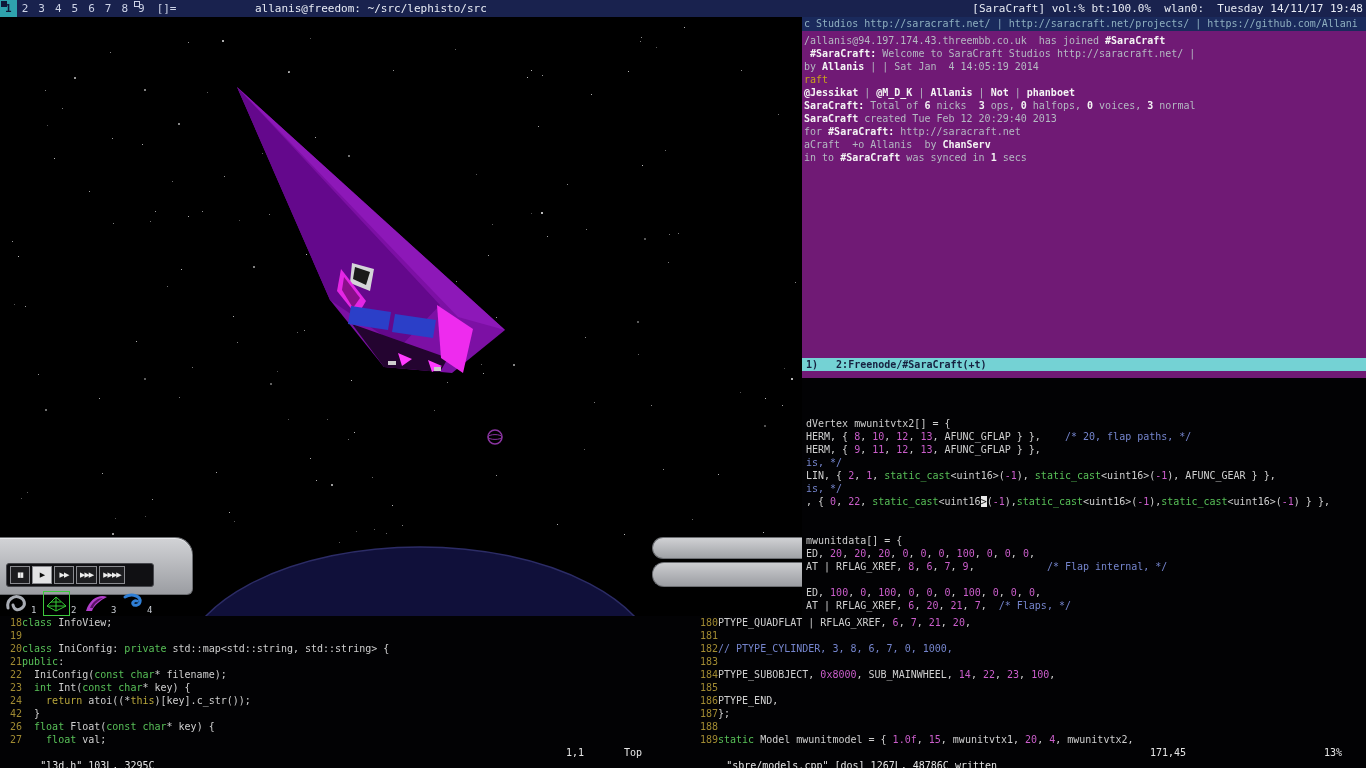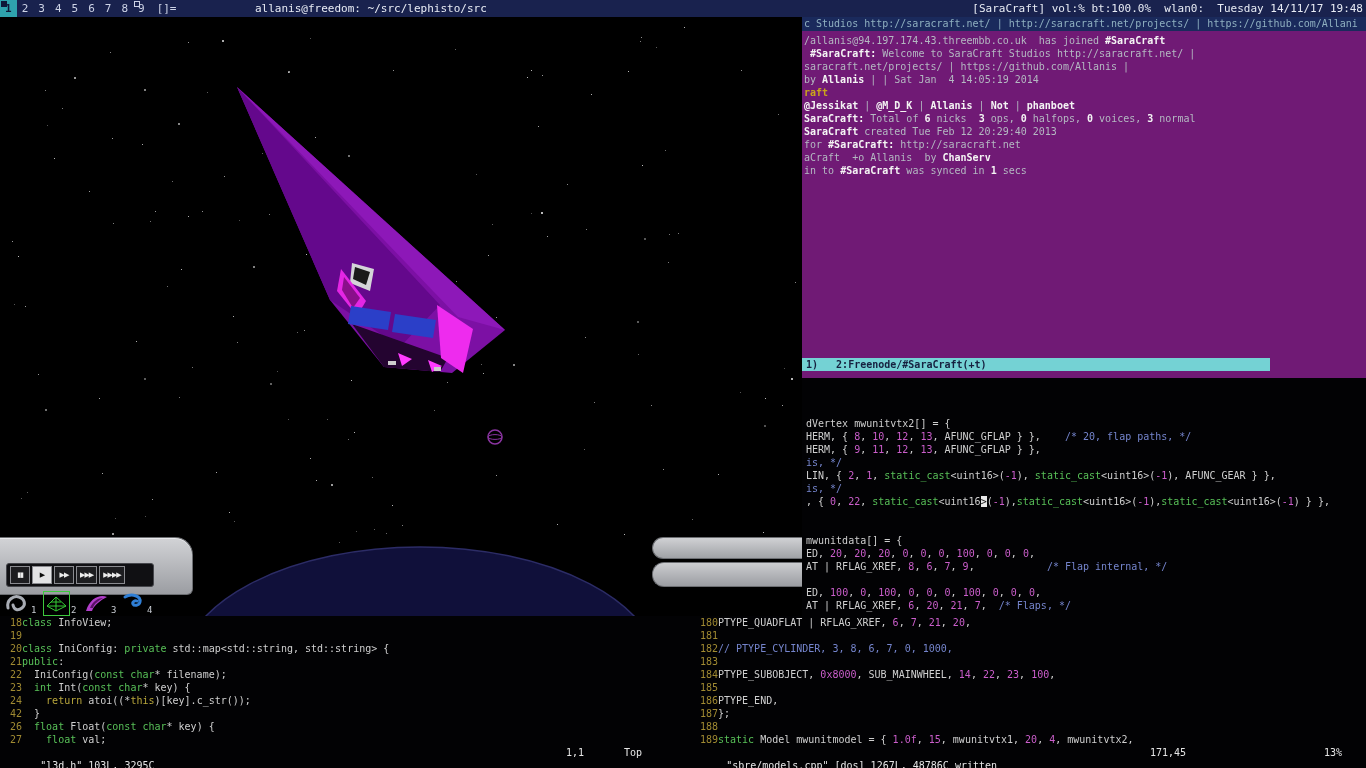--- a/index.html
+++ b/index.html
@@ -45,21 +45,21 @@
   .hud-icon-box.sel{outline:1px solid #3ec93e;}
   .hud-num{font-size:9px;line-height:10px;color:#c9cdd4;}
 
   
   #irc{left:802px;top:17px;width:564px;height:361px;background:#701a75;font-size:10px;
        line-height:13px;color:#b9bec8;}
   #irc-topic{height:14px;line-height:14px;background:#1a2a5c;color:#8fb0c0;
              padding-left:2px;white-space:pre;overflow:hidden;}
   #irc-lines{position:absolute;left:2px;top:17px;right:0;}
   .irc-line{height:13px;white-space:pre;overflow:hidden;}
-  #irc-status{position:absolute;left:0;top:341px;width:468px;height:13px;line-height:13px;
+  #irc-status{position:absolute;left:0;top:341px;width:564px;height:13px;line-height:13px;
               background:#74d2d4;color:#16203f;font-weight:bold;white-space:pre;padding-left:4px;
               box-sizing:border-box;}
 
   
   .vim{background:#020204;font-size:10px;line-height:13px;color:#cfcfcf;}
   #vim-rt{left:802px;top:378px;width:564px;height:238px;padding-left:4px;box-sizing:border-box;}
   #vim-left{left:0;top:616px;width:680px;height:152px;}
   #vim-rb{left:680px;top:616px;width:686px;height:152px;}
   .code-line{height:13px;white-space:pre;overflow:hidden;}
   .code-row{display:flex;height:13px;white-space:pre;overflow:hidden;}
@@ -71,21 +71,21 @@
   #vim-rb .vim-cmd .msg{padding-left:10px;}
   .vim-cmd .ruler{position:absolute;top:0;}
   .vim-cmd .pos{position:absolute;top:0;}
   #vim-left .ruler{left:566px;} #vim-left .pos{left:624px;}
   #vim-rb .ruler{left:470px;}  #vim-rb .pos{left:644px;}
 
   
   .sg-fg{color:#cfcfcf;} .sg-num{color:#cb5ecb;} .sg-kw{color:#58c058;}
   .sg-st{color:#b9a73c;} .sg-cm{color:#7585cd;}
   .sg-w{color:#f4f4f4;font-weight:bold;} .sg-g{color:#b4b9c2;}
-  .sg-y{color:#c9a41c;font-weight:bold;text-align:right;}
+  .sg-y{color:#c9a41c;font-weight:normal;text-align:right;}
   .sg-cur{background:#e8e8e8;color:#111;}
 </style>
 </head>
 <body>
 
 <div id="screen">
 
   <div id="topbar" class="pane">
     <div id="tags"><div class="tag sel"><span>1</span><i class="ind f"></i></div><div class="tag"><span>2</span></div><div class="tag"><span>3</span></div><div class="tag"><span>4</span></div><div class="tag"><span>5</span></div><div class="tag"><span>6</span></div><div class="tag"><span>7</span></div><div class="tag"><span>8</span></div><div class="tag"><span>9</span><i class="ind"></i></div></div>
     <span id="layoutsym">[]=</span>
@@ -312,21 +312,20 @@
       </svg>
       <span class="hud-num">4</span>
     </div>
   </div>
 
   <div id="irc" class="pane">
     <div id="irc-topic">c Studios http://saracraft.net/ | http://saracraft.net/projects/ | https://github.com/Allani</div>
     <div id="irc-lines">
         <div class="irc-line"><span class="sg-g">/allanis@94.197.174.43.threembb.co.uk  has joined </span><span class="sg-w">#SaraCraft</span></div>
         <div class="irc-line"><span class="sg-g"> </span><span class="sg-w">#SaraCraft:</span><span class="sg-g"> Welcome to SaraCraft Studios http://saracraft.net/ |</span></div>
-        <div class="irc-line"><span class="sg-g">saracraft.net/projects/ | https://github.com/Allanis |</span></div>
         <div class="irc-line"><span class="sg-g">by </span><span class="sg-w">Allanis</span><span class="sg-g"> | | Sat Jan  4 14:05:19 2014</span></div>
         <div class="irc-line"><span class="sg-y">raft</span></div>
         <div class="irc-line"><span class="sg-w">@Jessikat</span><span class="sg-g"> | </span><span class="sg-w">@M_D_K</span><span class="sg-g"> | </span><span class="sg-w">Allanis</span><span class="sg-g"> | </span><span class="sg-w">Not</span><span class="sg-g"> | </span><span class="sg-w">phanboet</span></div>
         <div class="irc-line"><span class="sg-w">SaraCraft:</span><span class="sg-g"> Total of </span><span class="sg-w">6</span><span class="sg-g"> nicks  </span><span class="sg-w">3</span><span class="sg-g"> ops, </span><span class="sg-w">0</span><span class="sg-g"> halfops, </span><span class="sg-w">0</span><span class="sg-g"> voices, </span><span class="sg-w">3</span><span class="sg-g"> normal</span></div>
         <div class="irc-line"><span class="sg-w">SaraCraft</span><span class="sg-g"> created Tue Feb 12 20:29:40 2013</span></div>
         <div class="irc-line"><span class="sg-g">for </span><span class="sg-w">#SaraCraft:</span><span class="sg-g"> http://saracraft.net</span></div>
         <div class="irc-line"><span class="sg-g">aCraft  +o Allanis  by </span><span class="sg-w">ChanServ</span></div>
         <div class="irc-line"><span class="sg-g">in to </span><span class="sg-w">#SaraCraft</span><span class="sg-g"> was synced in </span><span class="sg-w">1</span><span class="sg-g"> secs</span></div>
       </div>
     <div id="irc-status">1)   2:Freenode/#SaraCraft(+t)</div>

